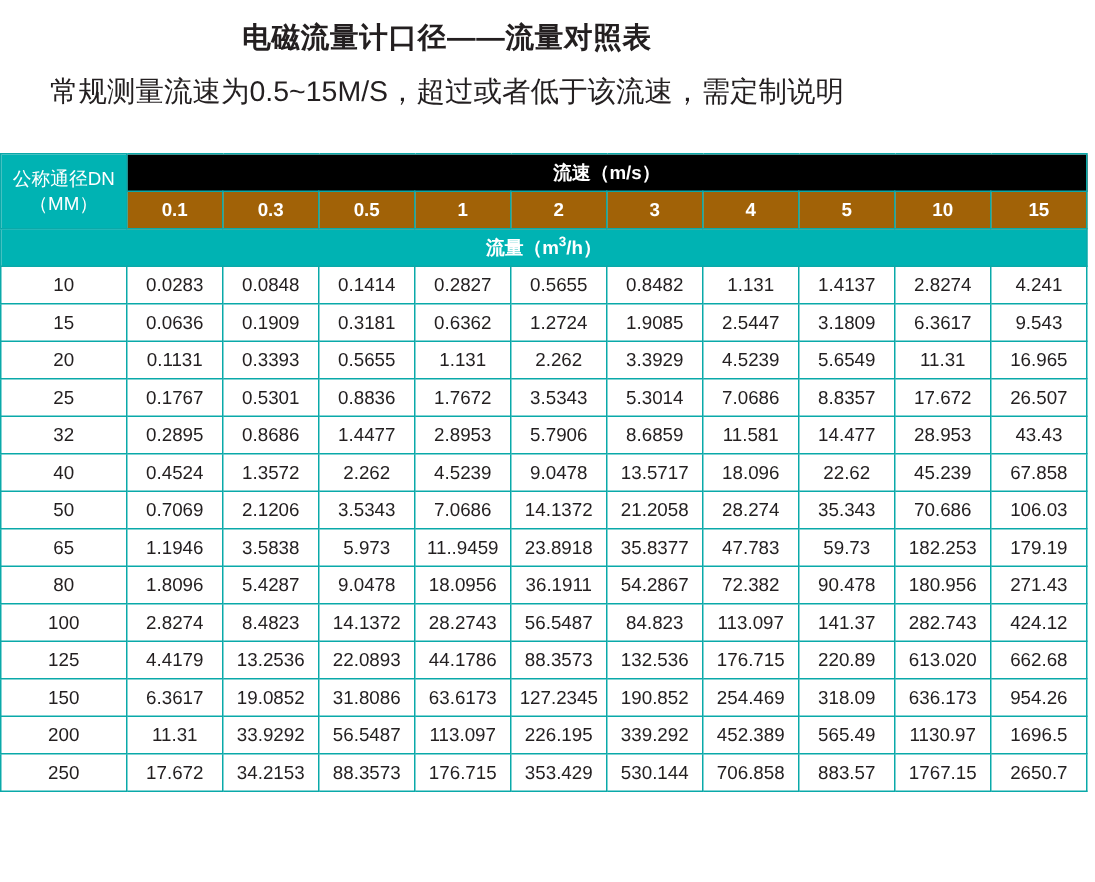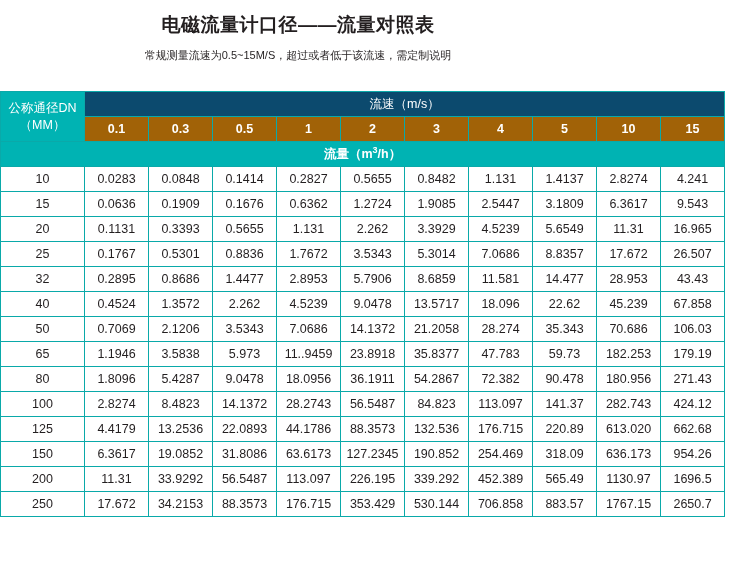--- a/index.html
+++ b/index.html
@@ -24,21 +24,21 @@
   .title {
     text-align: center;
     font-size: 19px;
     font-weight: bold;
     color: #231f20;
     padding-top: 12px;
     letter-spacing: 0.5px;
   }
   .subtitle {
     text-align: center;
-    font-size: 11px;
+    font-size: 19px;
     color: #231f20;
     padding-top: 10px;
     padding-bottom: 12px;
   }
   table.flowtable {
     border-collapse: collapse;
     width: 724px;
     margin: 16px auto;
     table-layout: fixed;
   }
@@ -53,24 +53,24 @@
   }
   th.dn-cell {
     background: #00b3b3;
     color: #ffffff;
     font-weight: normal;
     font-size: 12.5px;
     line-height: 1.35;
     width: 84px;
   }
   th.speed-label {
-    background: #0c4a6e;
+    background: #000000;
     color: #ffffff;
     font-size: 13px;
-    font-weight: normal;
+    font-weight: bold;
   }
   th.speed-val {
     background: #a16207;
     color: #ffffff;
     font-size: 13px;
     font-weight: bold;
   }
   th.flow-label {
     background: #00b3b3;
     color: #ffffff;
@@ -142,21 +142,21 @@
         <td class="val">0.8482</td>
         <td class="val">1.131</td>
         <td class="val">1.4137</td>
         <td class="val">2.8274</td>
         <td class="val">4.241</td>
       </tr>
       <tr>
         <td class="dn">15</td>
         <td class="val">0.0636</td>
         <td class="val">0.1909</td>
-        <td class="val">0.1676</td>
+        <td class="val">0.3181</td>
         <td class="val">0.6362</td>
         <td class="val">1.2724</td>
         <td class="val">1.9085</td>
         <td class="val">2.5447</td>
         <td class="val">3.1809</td>
         <td class="val">6.3617</td>
         <td class="val">9.543</td>
       </tr>
       <tr>
         <td class="dn">20</td>

